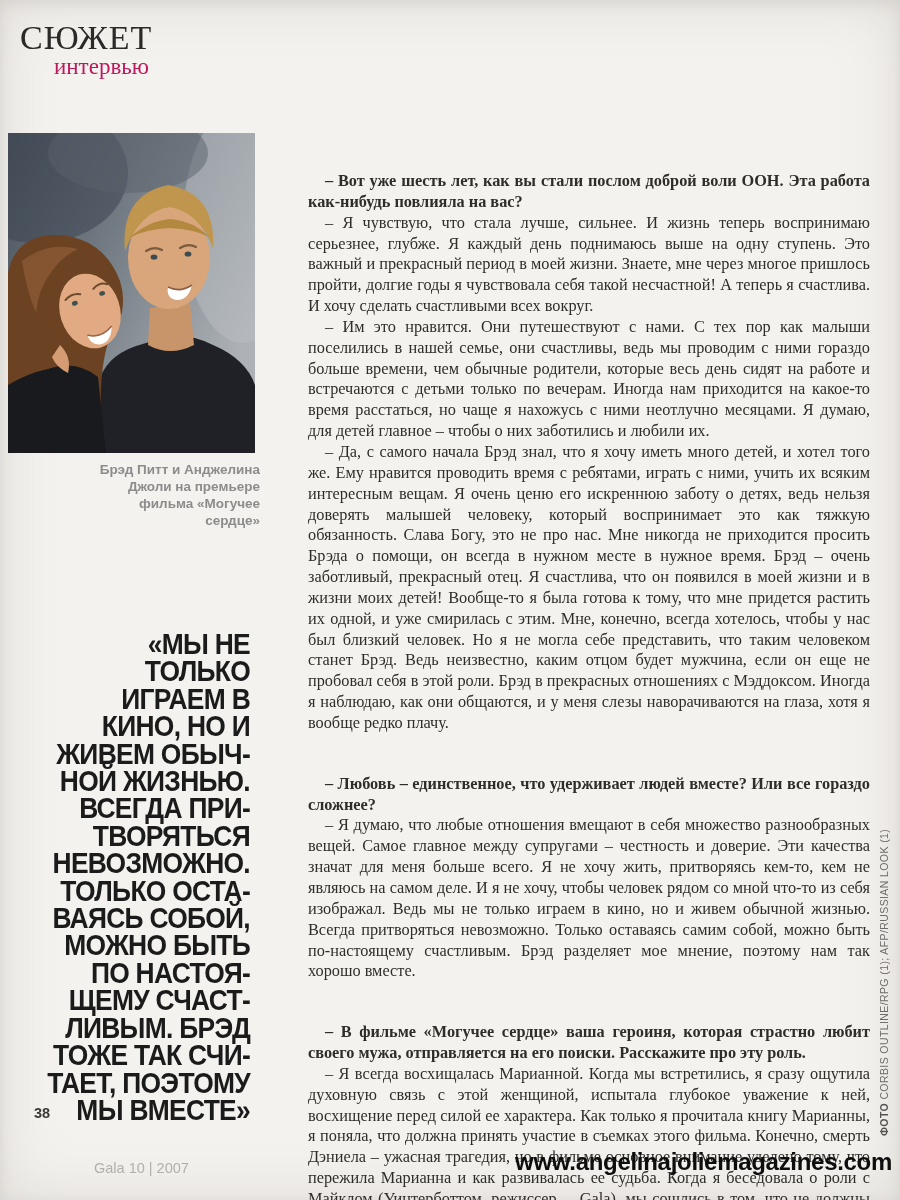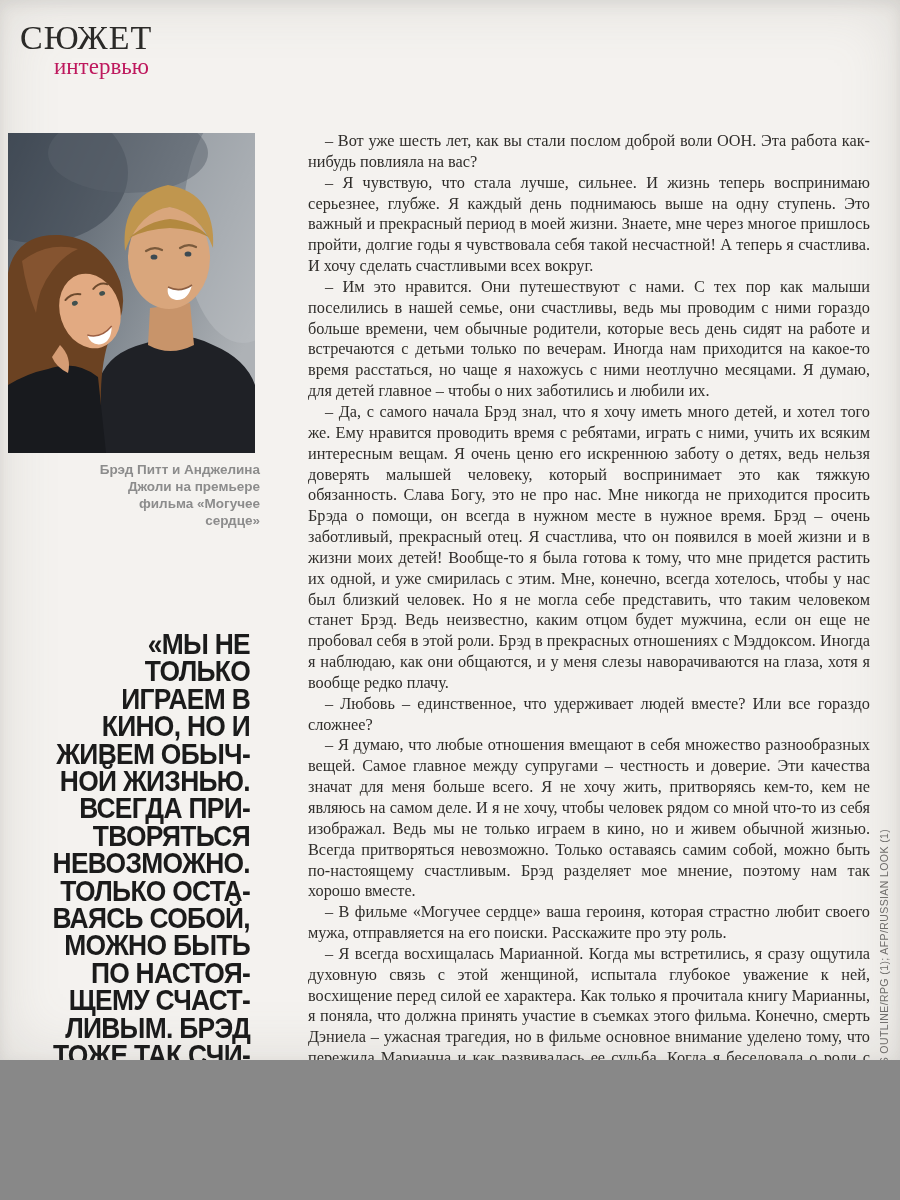--- a/index.html
+++ b/index.html
@@ -1,18 +1,18 @@
 <!DOCTYPE html>
 <html lang="ru"><head>
 <meta charset="utf-8">
 <style>
   * { margin:0; padding:0; box-sizing:border-box; }
   body { background:#888; font-family:"Liberation Sans", sans-serif; }
   .page {
-    position:relative; width:900px; height:1060px; margin:0 auto;
+    position:relative; width:900px; height:1200px; margin:0 auto;
     background:#f4f2ef; overflow:hidden;
     box-shadow: inset 0 0 60px rgba(120,115,108,0.18), inset 0 4px 14px rgba(100,98,95,0.12);
   }
   
   .kicker { position:absolute; left:20px; top:22px; }
   .kicker .section {
     font-family:"Liberation Serif", serif; font-size:34px; font-weight:400;
     color:#2b2a28; letter-spacing:1px; line-height:32px;
   }
   .kicker .sub {
@@ -39,21 +39,21 @@
     letter-spacing:-0.8px; color:#1b1b1b; white-space:pre-line;
     transform:scaleX(0.88); transform-origin:100% 0;
   }
   
   .article {
     position:absolute; left:308px; top:131px; width:562px;
     font-family:"Liberation Serif", serif; font-size:16.3px; line-height:20.85px;
     color:#2f2d2a; text-align:justify; hyphens:auto;
   }
   .article p { text-indent:17px; }
-  .article p.q { font-weight:normal; }
+  .article p.q { font-weight:bold;margin-top:40px; }
   
   .footer-pagenum {
     position:absolute; left:34px; top:1105px; font-size:14.5px; font-weight:bold; color:#3a3937;
   }
   .footer-issue {
     position:absolute; left:94px; top:1160px; font-size:14.5px; color:#b3afa9;
   }
   .watermark {
     position:absolute; right:8px; top:1148px; font-size:24px; font-weight:bold;
     letter-spacing:-0.3px; color:#0d0d0d;margin-left:30px;

